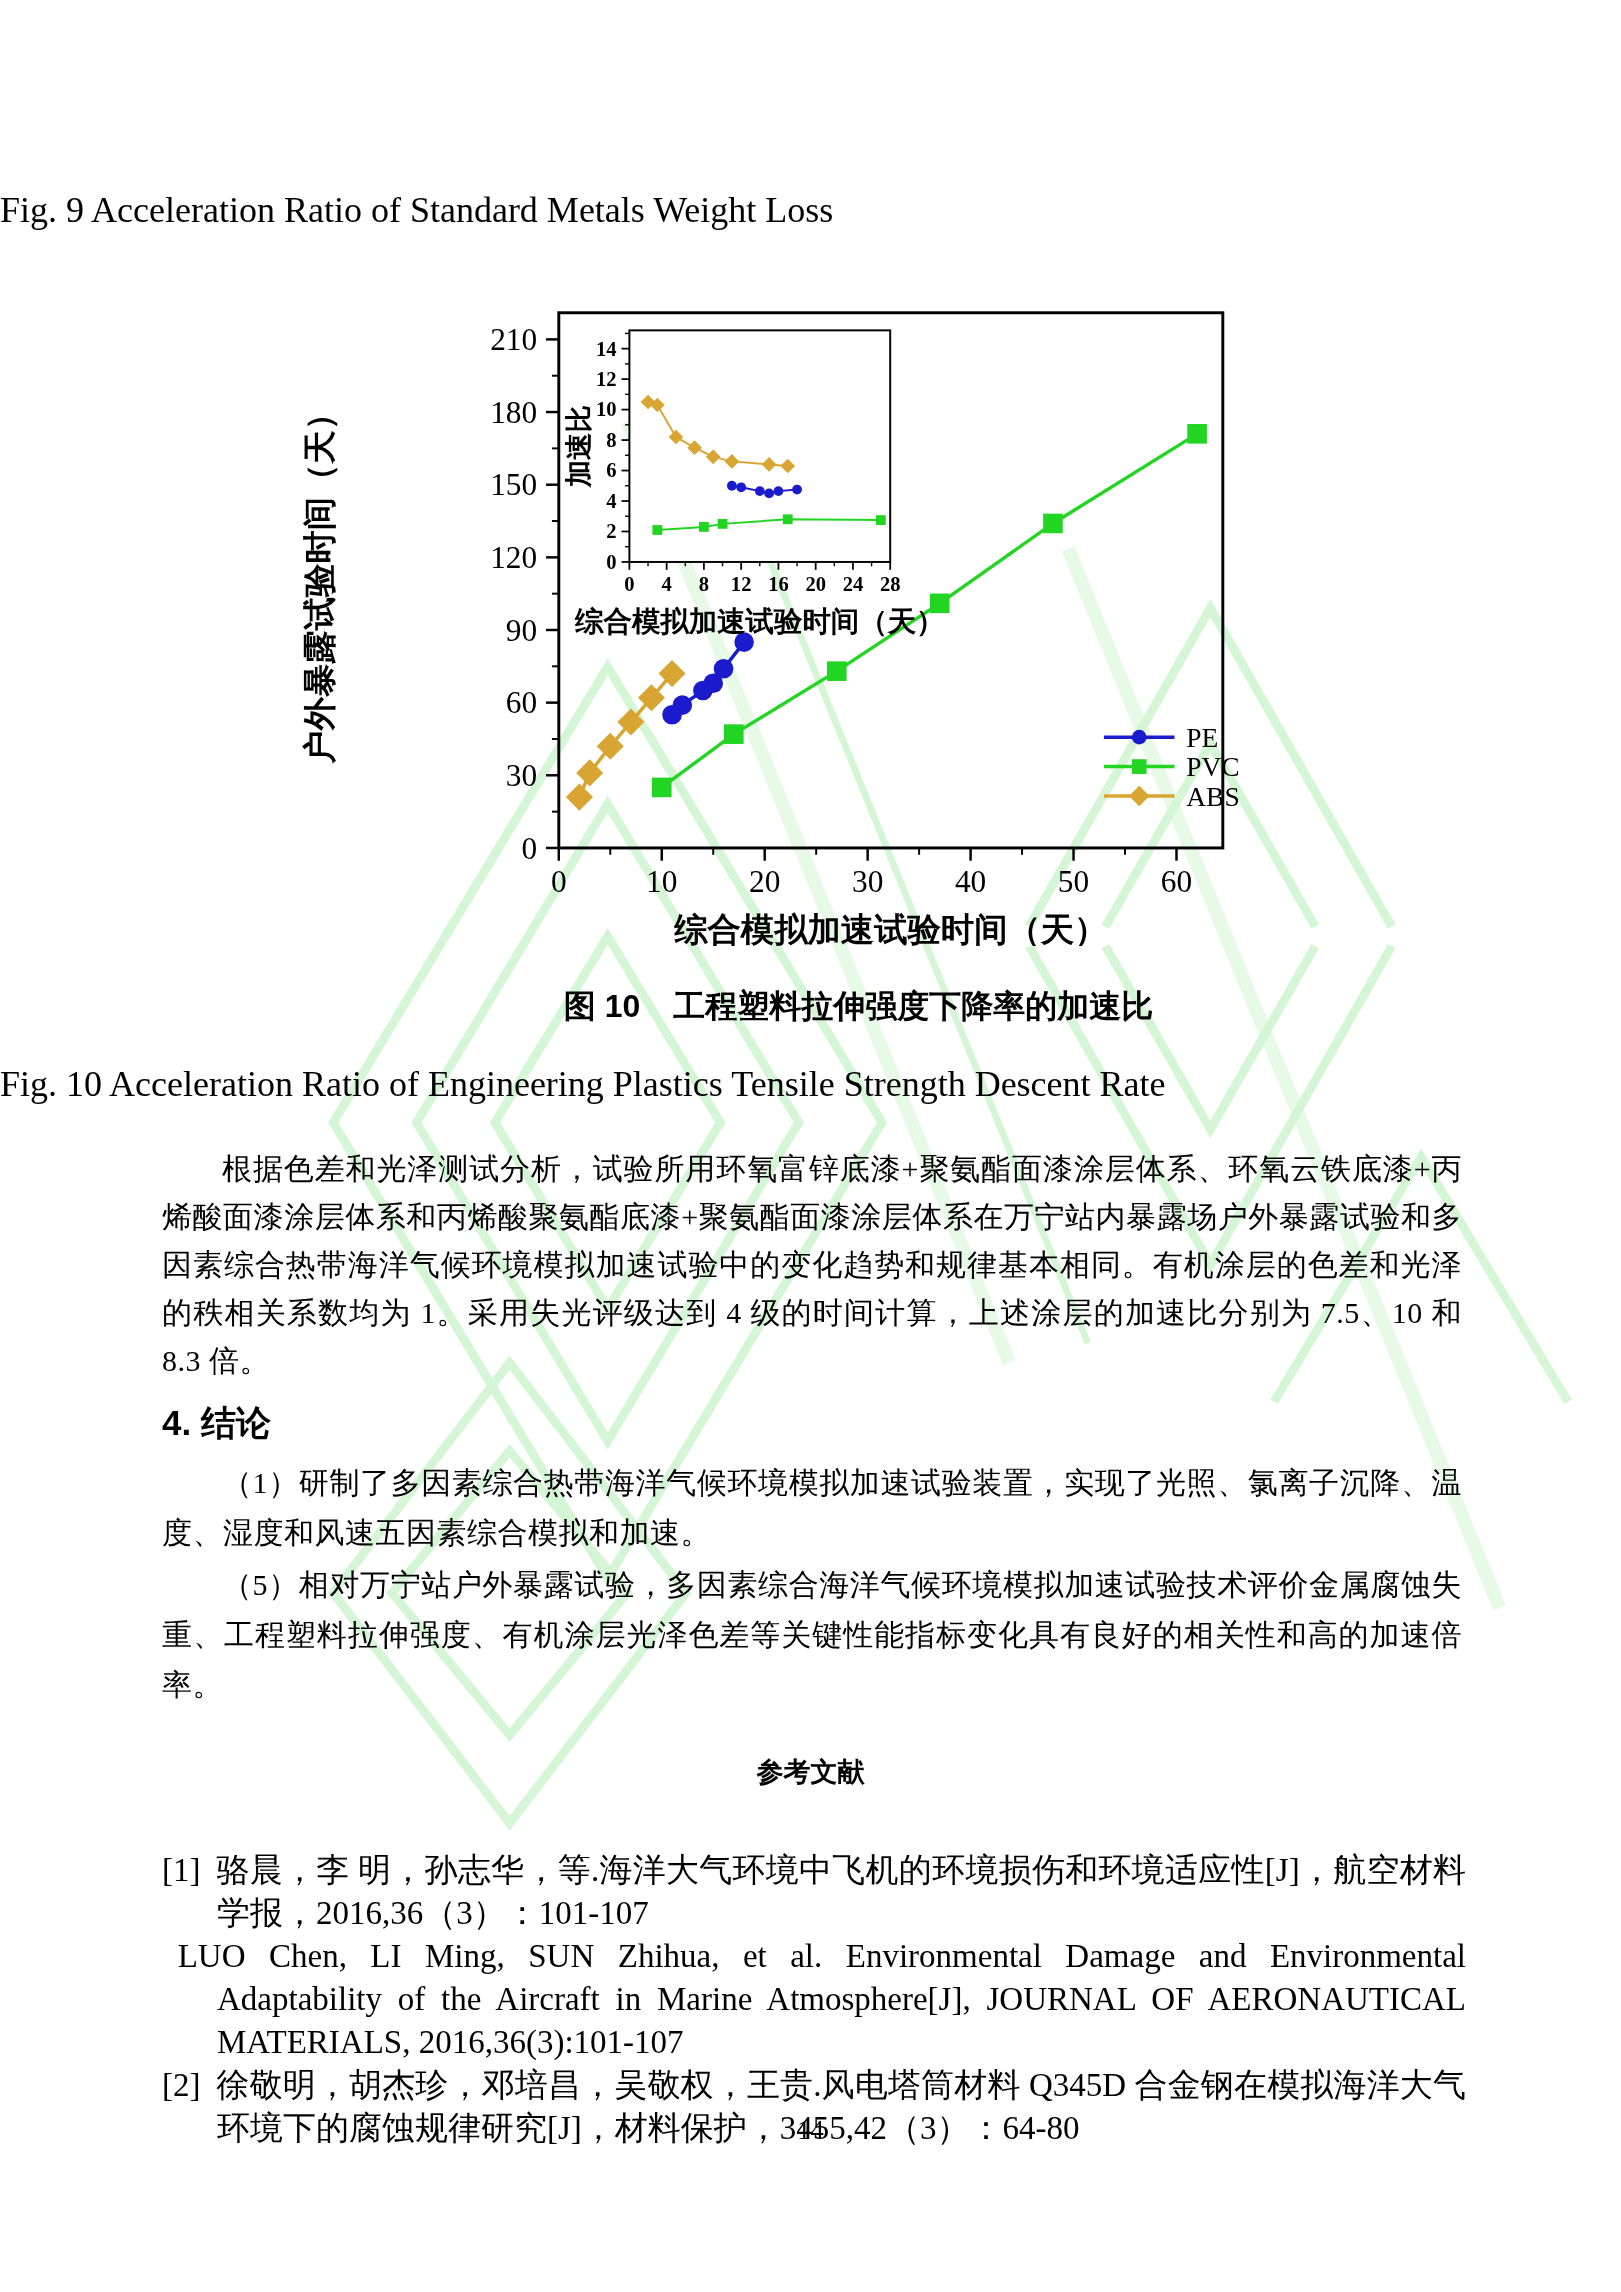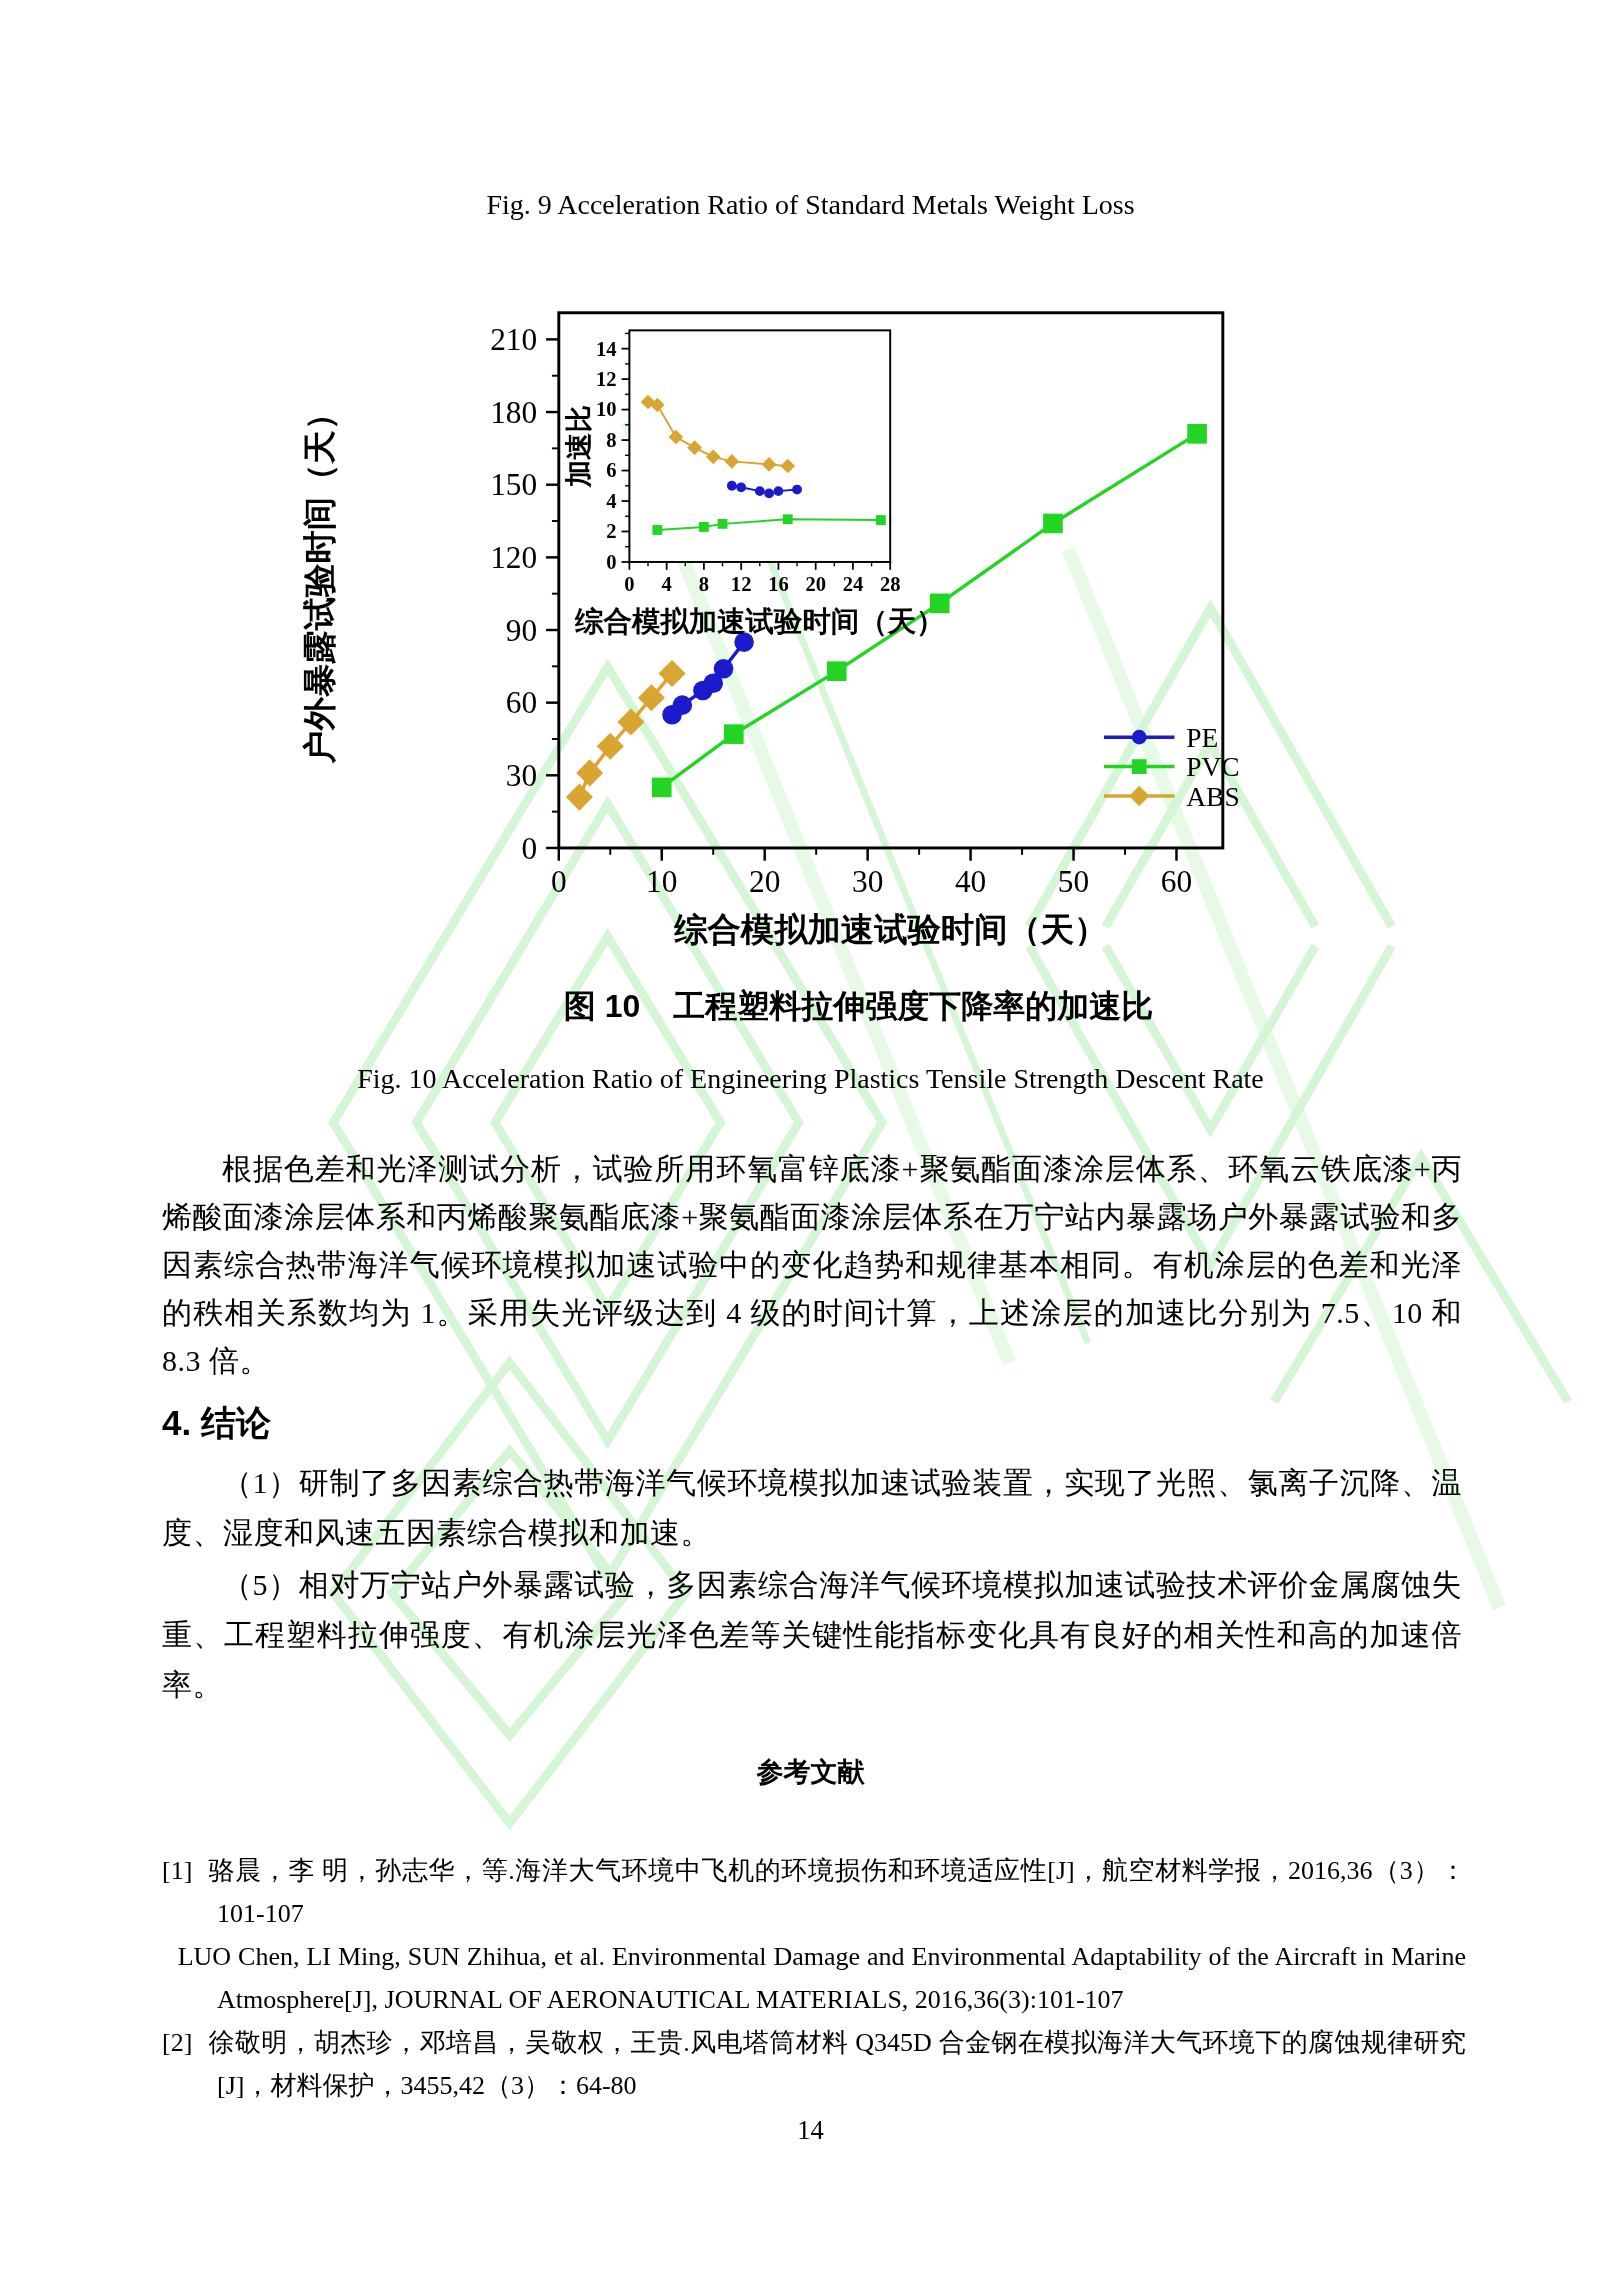--- a/index.html
+++ b/index.html
@@ -3,21 +3,21 @@
 <meta charset="utf-8">
 <style>
   html,body { margin:0; padding:0; background:#888; }
   .page {
     position:relative; width:1621px; height:2293px; margin:0 auto;
     background:#ffffff; overflow:hidden;
     font-family:"Liberation Serif","DejaVu Serif",serif; color:#000;
   }
   .wm-svg { position:absolute; left:0; top:0; z-index:0; }
   .layer { position:absolute; z-index:1; }
-  .caption-en { left:0; width:100%; text-align:center; font-size:28px; }
+  .caption-en { left:0; width:100%; text-align:left; font-size:36px; }
   #fig9-caption { top:189px; }
   #fig10-caption-en { top:1063px; }
   #fig10-caption-zh {
     top:985px; left:0; width:100%; text-align:center;
     font-size:32px; font-weight:bold;
     font-family:"Liberation Sans","DejaVu Sans",sans-serif;
     padding-left:48px;
   }
   #fig10-caption-zh .zh-gap { display:inline-block; width:33px; }
   figure.chart-figure { margin:0; top:294px; left:294px; width:961px; height:652px; }
@@ -30,21 +30,21 @@
     top:1400px; left:162px; font-size:35px; font-weight:bold;
     font-family:"Liberation Sans","DejaVu Sans",sans-serif;
   }
   #conclusion-1 { top:1458px; line-height:50px; }
   #conclusion-2 { top:1560px; line-height:50px; }
   #references-heading {
     top:1754px; left:0; width:100%; text-align:center;
     font-size:27px; font-weight:bold;
     font-family:"Liberation Sans","DejaVu Sans",sans-serif;
   }
-  #references-list { top:1849px; left:162px; width:1304px; font-size:26px; line-height:43px; }
+  #references-list { top:1849px; left:162px; width:1304px; font-size:33px; line-height:43px; }
   .ref-item { padding-left:55px; text-indent:-55px; text-align:justify; }
   .ref-marker { margin-right:15.7px; }
   #page-number { top:2115px; left:0; width:100%; text-align:center; font-size:26.5px; }
   svg text { font-family:"Liberation Serif","DejaVu Serif",serif; }
   .axis-title-zh { font-weight:bold; }
 </style>
 </head>
 <body>
 
 <div class="page">

